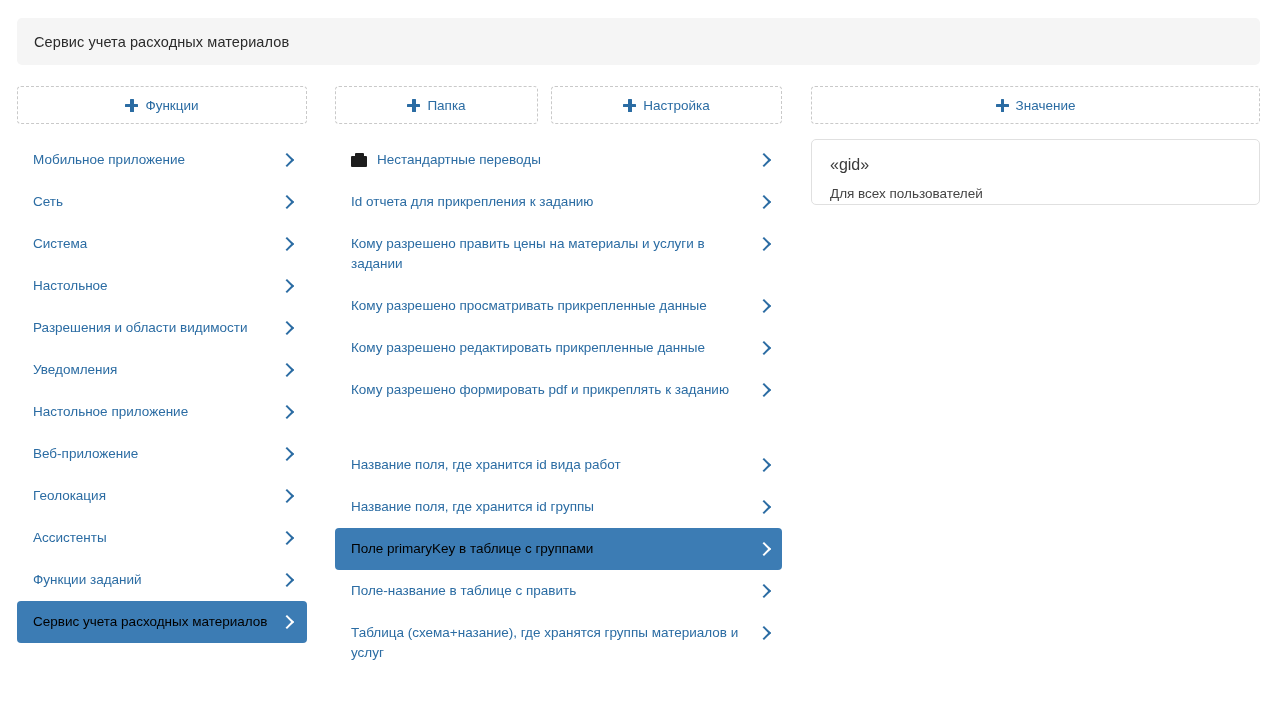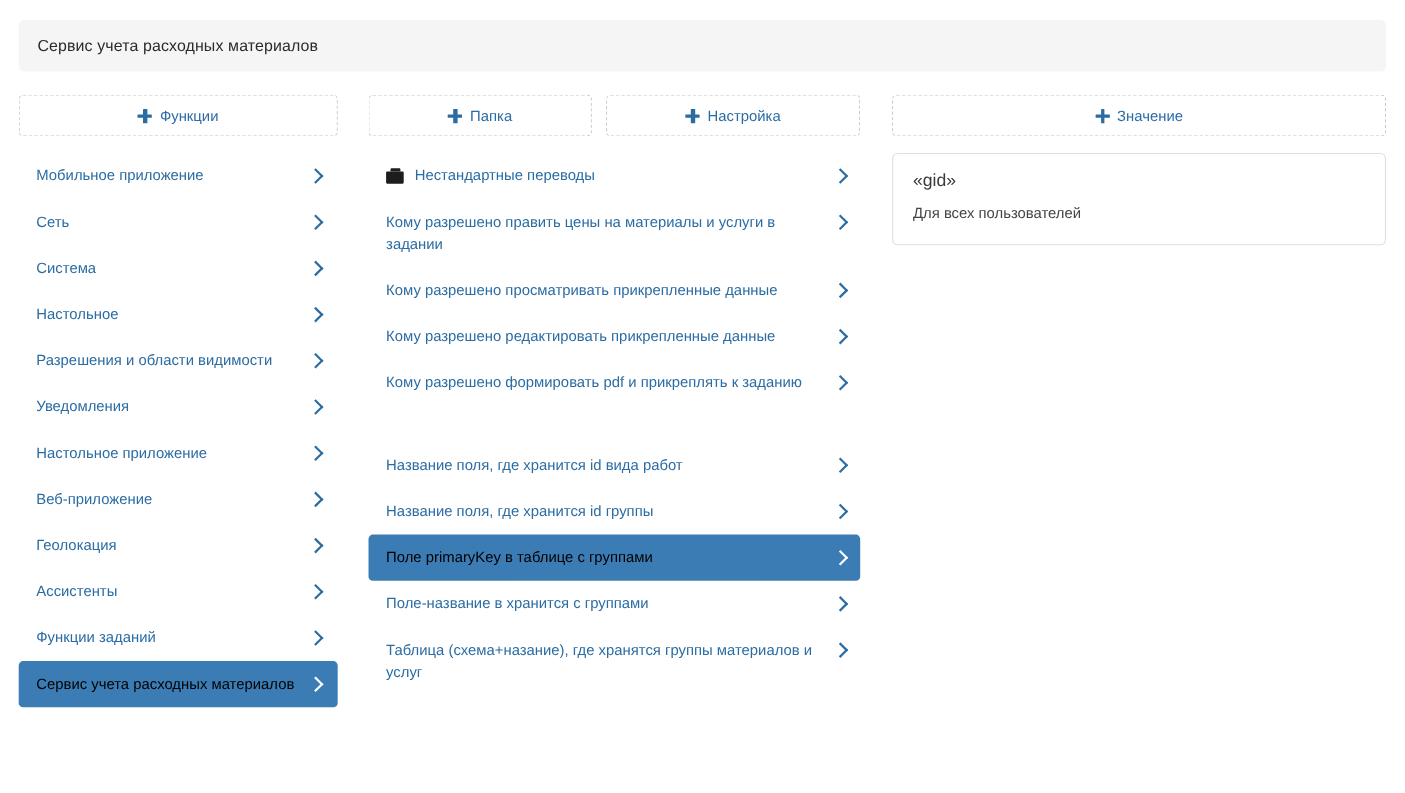--- a/index.html
+++ b/index.html
@@ -171,21 +171,21 @@
 
   
   .group-gap { height: 33px; }
 
   
   .value-card {
     margin-top: 15px;
     border: 1px solid #e0e0e0;
     border-radius: 5px;
     background: #ffffff;
-    padding: 14px 18px 18px 18px;
+    padding: 14px 18px 0 18px;
   }
   .value-card .value-title {
     font-size: 16px;
     color: #3a3a3a;
     line-height: 22px;
     margin-bottom: 8px;
   }
   .value-card .value-sub {
     font-size: 13.5px;
     color: #444444;
@@ -279,20 +279,24 @@
     <div id="settings-group-one">
         <div class="row">
           <span class="folder-icon">
             <span class="lid"></span>
             <span class="box"></span>
           </span>
           <span class="row-label">Нестандартные переводы</span>
           <span class="chevron"></span>
         </div>
         <div class="row">
+          <span class="row-label">Id отчета для прикрепления к заданию</span>
+          <span class="chevron"></span>
+        </div>
+        <div class="row">
           <span class="row-label">Кому разрешено править цены на материалы и услуги в задании</span>
           <span class="chevron"></span>
         </div>
         <div class="row">
           <span class="row-label">Кому разрешено просматривать прикрепленные данные</span>
           <span class="chevron"></span>
         </div>
         <div class="row">
           <span class="row-label">Кому разрешено редактировать прикрепленные данные</span>
           <span class="chevron"></span>
@@ -310,21 +314,21 @@
         </div>
         <div class="row">
           <span class="row-label">Название поля, где хранится id группы</span>
           <span class="chevron"></span>
         </div>
         <div class="row selected">
           <span class="row-label">Поле primaryKey в таблице с группами</span>
           <span class="chevron"></span>
         </div>
         <div class="row">
-          <span class="row-label">Поле-название в хранится с группами</span>
+          <span class="row-label">Поле-название в таблице с править</span>
           <span class="chevron"></span>
         </div>
         <div class="row">
           <span class="row-label">Таблица (схема+назание), где хранятся группы материалов и услуг</span>
           <span class="chevron"></span>
         </div>
       </div>
   </div>
 
   <div class="col col-values">

